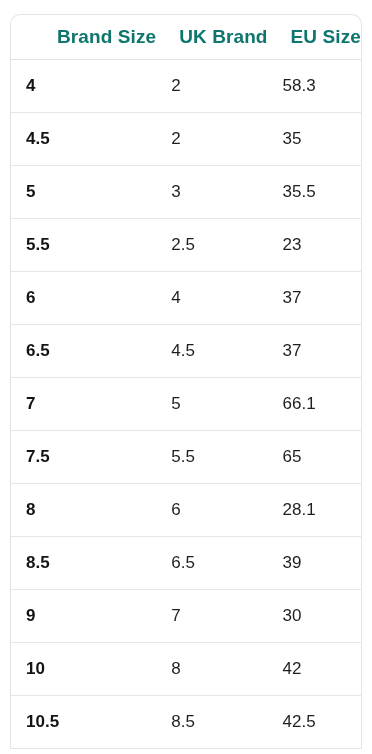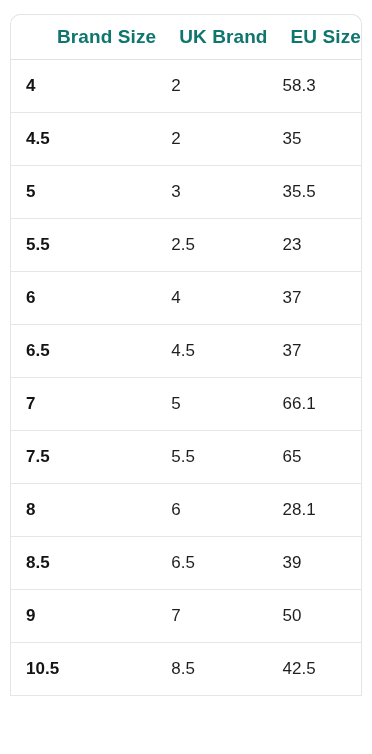--- a/index.html
+++ b/index.html
@@ -137,21 +137,26 @@
           <td class="col-eu">28.1</td>
         </tr>
         <tr>
           <td class="col-brand">8.5</td>
           <td class="col-uk">6.5</td>
           <td class="col-eu">39</td>
         </tr>
         <tr>
           <td class="col-brand">9</td>
           <td class="col-uk">7</td>
-          <td class="col-eu">50</td>
+          <td class="col-eu">30</td>
+        </tr>
+        <tr>
+          <td class="col-brand">10</td>
+          <td class="col-uk">8</td>
+          <td class="col-eu">42</td>
         </tr>
         <tr>
           <td class="col-brand">10.5</td>
           <td class="col-uk">8.5</td>
           <td class="col-eu">42.5</td>
         </tr>
       </tbody>
   </table>
 </div>
 

